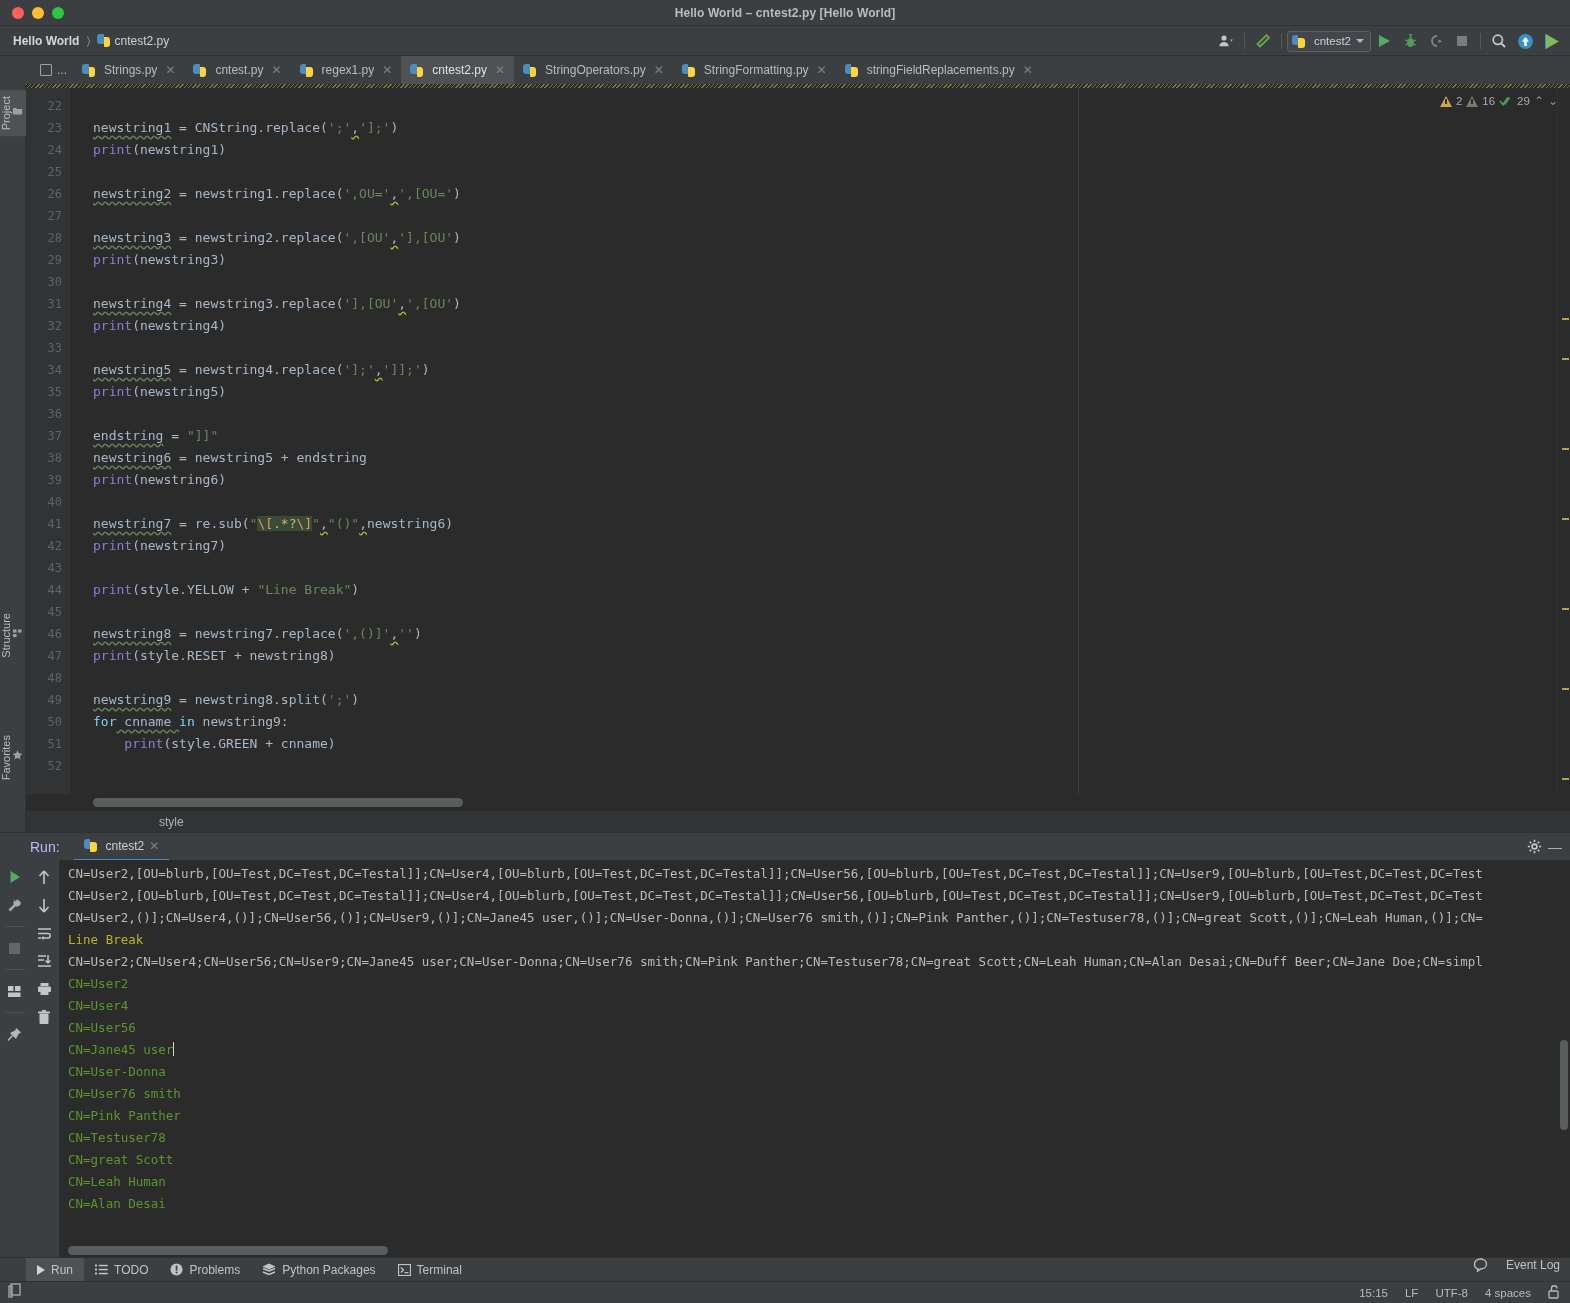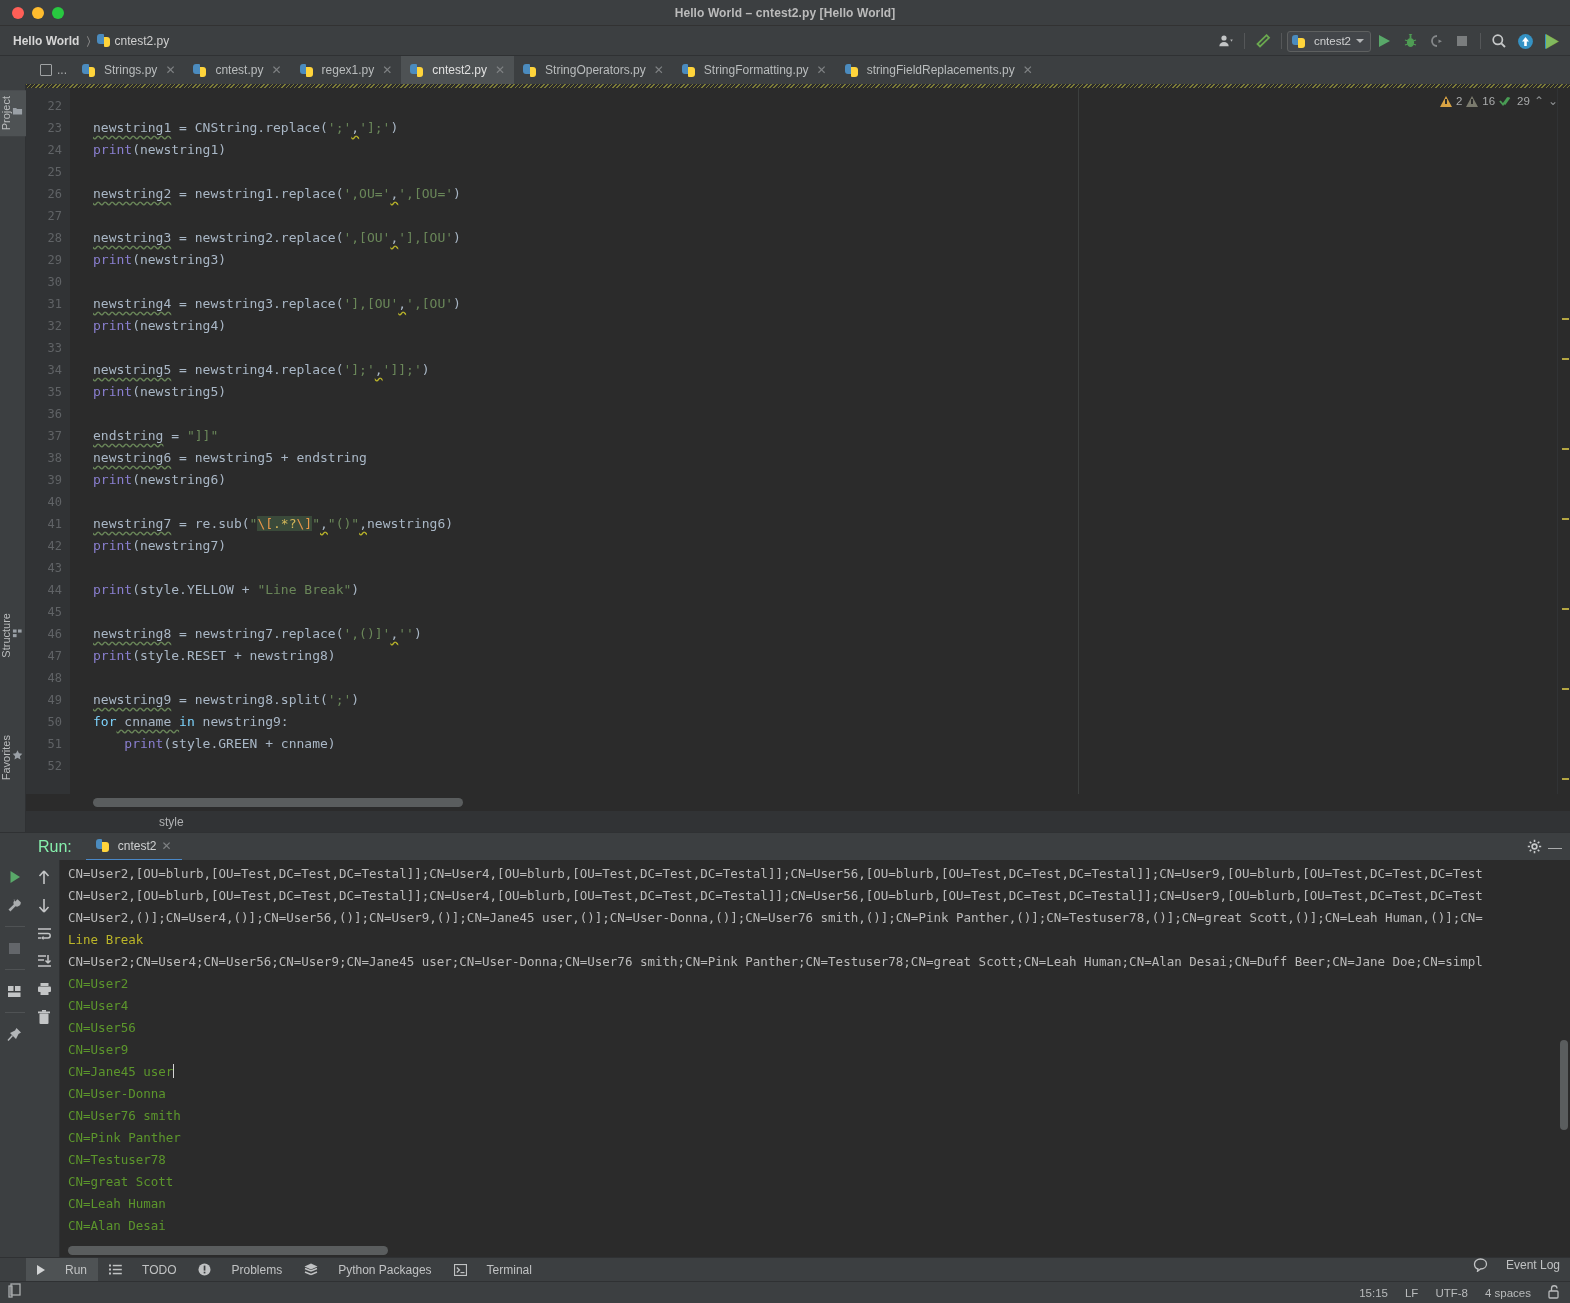--- a/index.html
+++ b/index.html
@@ -167,21 +167,21 @@
     padding-left: 133px; font-size: 12px; color: #b0b2b3;
     border-top: 1px solid #2b2b2b;
   }
 
   
   .runwin { flex: 0 0 425px; display: flex; flex-direction: column; background: #3c3f41; }
   .runhdr {
     height: 28px; flex: 0 0 28px; display: flex; align-items: center;
     background: #3c3f41; position: relative; border-top: 1px solid #2f3133;
   }
-  .runhdr-label { font-size: 16px; color: #86efac; padding-left: 30px; margin-left: 8px; }
+  .runhdr-label { font-size: 14px; color: #c4b5fd; padding-left: 30px; }
   .runtab {
     display: flex; align-items: center; gap: 5px; height: 28px; padding: 0 10px; margin-left: 14px;
     font-size: 12px; color: #cfd1d2; border-bottom: 2px solid #4a88c7;
   }
   .runtab .x { color: #7f8284; }
   .gear { position: absolute; right: 28px; top: 6px; }
   .minim { position: absolute; right: 8px; top: 6px; color: #a9abac; font-size: 14px; }
 
   .runbody { flex: 1 1 auto; display: flex; min-height: 0; }
   .runtools {
@@ -212,21 +212,21 @@
     position: absolute; right: 2px; top: 180px; height: 90px; width: 8px;
     background: #5a5d5e; border-radius: 5px;
   }
 
   
   .bottombar {
     height: 24px; flex: 0 0 24px; background: #3c3f41; display: flex; align-items: center;
     padding-left: 26px; gap: 0px; border-top: 1px solid #2f3133;
   }
   .bb-item {
-    display: flex; align-items: center; gap: 20px; height: 24px; padding: 12px 11px;
+    display: flex; align-items: center; gap: 6px; height: 24px; padding: 12px 11px;
     font-size: 12px; color: #c0c2c3;
   }
   .bb-item.active { background: #4e5254; }
   .tri-sm { width: 0; height: 0; border-top: 5px solid transparent; border-bottom: 5px solid transparent; border-left: 8px solid #d2d4d5; }
 
   .statusbar {
     height: 22px; flex: 0 0 22px; background: #3c3f41; display: flex; align-items: center;
     position: relative; border-top: 1px solid #2f3133; padding-left: 8px;
   }
   .status-right { position: absolute; right: 10px; display: flex; align-items: center; gap: 17px; font-size: 11.5px; color: #b9bbbc; }
@@ -585,21 +585,20 @@
       <div class="console" id="console">
         <div class="console-hscroll"></div>
       <div class="conline">CN=User2,[OU=blurb,[OU=Test,DC=Test,DC=Testal]];CN=User4,[OU=blurb,[OU=Test,DC=Test,DC=Testal]];CN=User56,[OU=blurb,[OU=Test,DC=Test,DC=Testal]];CN=User9,[OU=blurb,[OU=Test,DC=Test,DC=Test</div>
           <div class="conline">CN=User2,[OU=blurb,[OU=Test,DC=Test,DC=Testal]];CN=User4,[OU=blurb,[OU=Test,DC=Test,DC=Testal]];CN=User56,[OU=blurb,[OU=Test,DC=Test,DC=Testal]];CN=User9,[OU=blurb,[OU=Test,DC=Test,DC=Test</div>
           <div class="conline">CN=User2,()];CN=User4,()];CN=User56,()];CN=User9,()];CN=Jane45 user,()];CN=User-Donna,()];CN=User76 smith,()];CN=Pink Panther,()];CN=Testuser78,()];CN=great Scott,()];CN=Leah Human,()];CN=</div>
           <div class="conline yellow">Line Break</div>
           <div class="conline">CN=User2;CN=User4;CN=User56;CN=User9;CN=Jane45 user;CN=User-Donna;CN=User76 smith;CN=Pink Panther;CN=Testuser78;CN=great Scott;CN=Leah Human;CN=Alan Desai;CN=Duff Beer;CN=Jane Doe;CN=simpl</div>
           <div class="conline green">CN=User2</div>
           <div class="conline green">CN=User4</div>
           <div class="conline green">CN=User56</div>
-          <div class="conline green">CN=User9</div>
           <div class="conline green">CN=Jane45 user<span class="caret"></span></div>
           <div class="conline green">CN=User-Donna</div>
           <div class="conline green">CN=User76 smith</div>
           <div class="conline green">CN=Pink Panther</div>
           <div class="conline green">CN=Testuser78</div>
           <div class="conline green">CN=great Scott</div>
           <div class="conline green">CN=Leah Human</div>
           <div class="conline green">CN=Alan Desai</div>
           <div class="console-vscroll"></div>
         </div>

